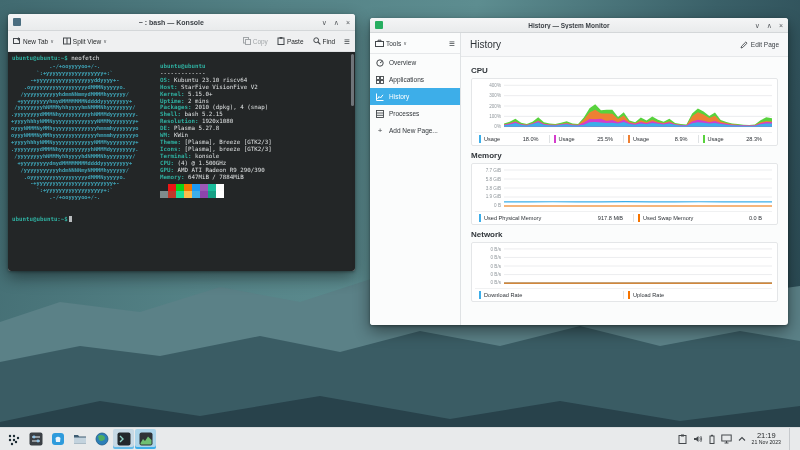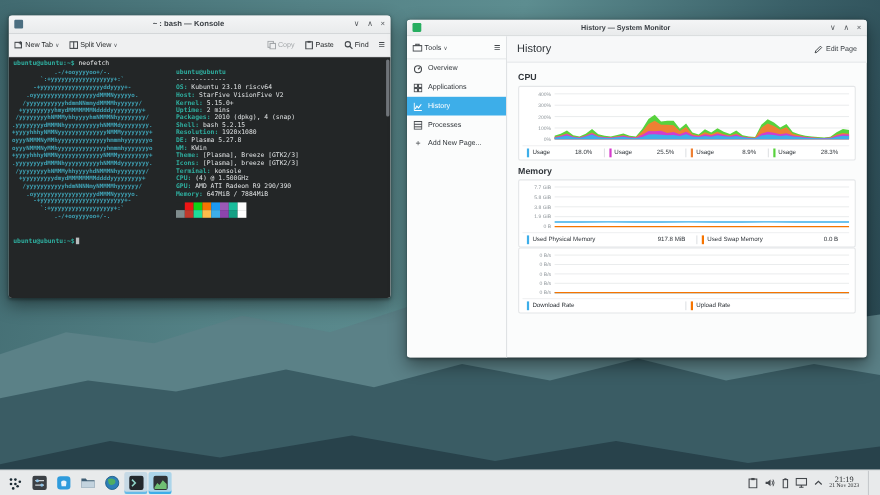--- a/index.html
+++ b/index.html
@@ -84,21 +84,21 @@
   .lval{margin-left:auto;padding-right:10px;}
 
   
   .taskbar{position:absolute;left:0;right:0;bottom:0;height:22px;
     background:rgba(238,240,241,.97);border-top:1px solid #d9dcde;
     display:flex;align-items:center;padding:0 0 0 3px;z-index:50;}
   .task{width:21px;height:20px;display:flex;align-items:center;justify-content:center;
     border-radius:2px;margin-right:1px;}
   .task.open{background:rgba(120,180,215,.30);box-shadow:inset 0 -2px 0 rgba(61,174,233,.7);}
   .task.active{background:rgba(61,174,233,.35);box-shadow:inset 0 -2px 0 #3daee9;}
-  .tray{margin-left:auto;display:flex;align-items:center;gap:6px;padding-right:4px;font-family:Liberation Serif, serif;}
+  .tray{margin-left:auto;display:flex;align-items:center;gap:6px;padding-right:4px;}
   .tray svg{display:block;}
   .clock{text-align:center;color:#26292b;line-height:1.05;}
   .clock .t{font-size:7.5px;}
   .clock .d{font-size:5.2px;}
   .showdesk{width:6px;height:22px;border-left:1px solid #c6c9cc;margin-left:2px;}
 </style>
 </head>
 <body>
 
 <div class="desktop">
@@ -378,20 +378,21 @@
                 <span class="lval">917.8 MiB</span>
               </span>
             <span class="litem">
                 <span class="marker" style="background: rgb(246, 116, 0);"></span>
                 <span>Used Swap Memory</span>
                 <span class="lval">0.0 B</span>
               </span>
           </div>
         </div>
 
+        <div class="secttitle">Network</div>
         <div class="card">
           <div class="chartrow" style="height:38px;">
             <div class="ylabels">
               <span>0 B/s</span>
                 <span>0 B/s</span>
                 <span>0 B/s</span>
                 <span>0 B/s</span>
                 <span>0 B/s</span>
             </div>
             <svg class="plot" style="height:38px;" viewBox="0 0 100 40" preserveAspectRatio="none">

